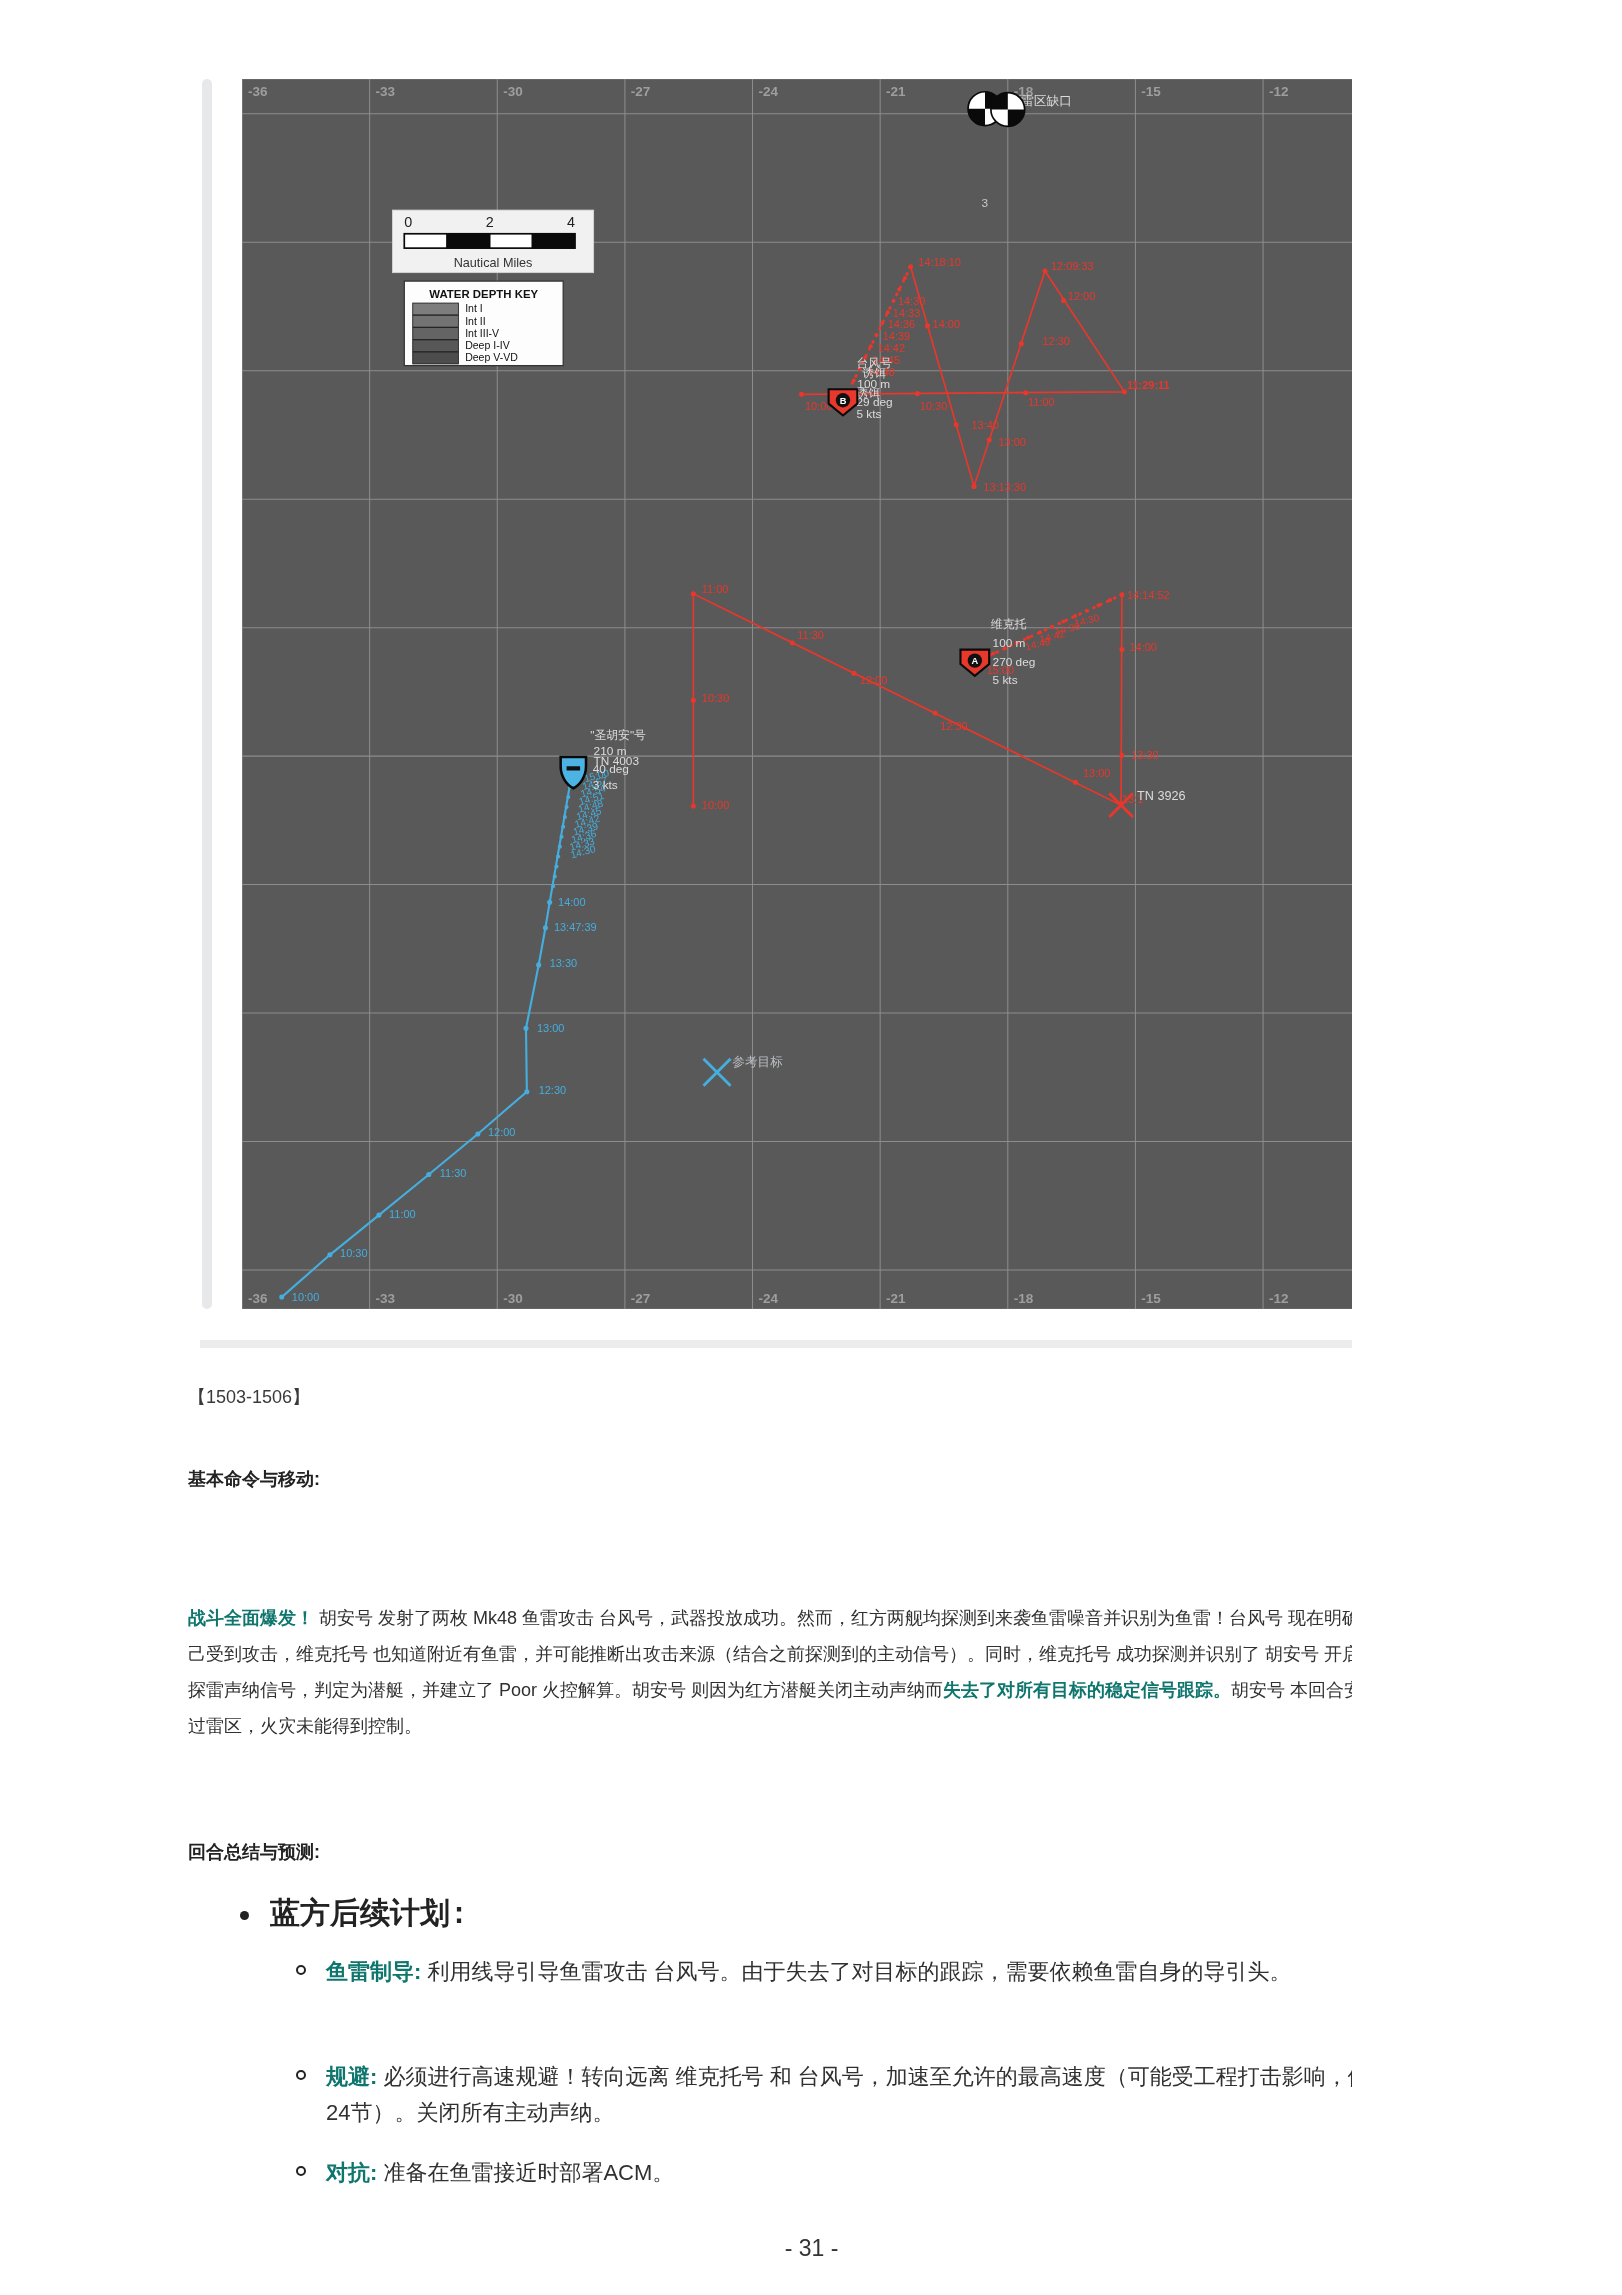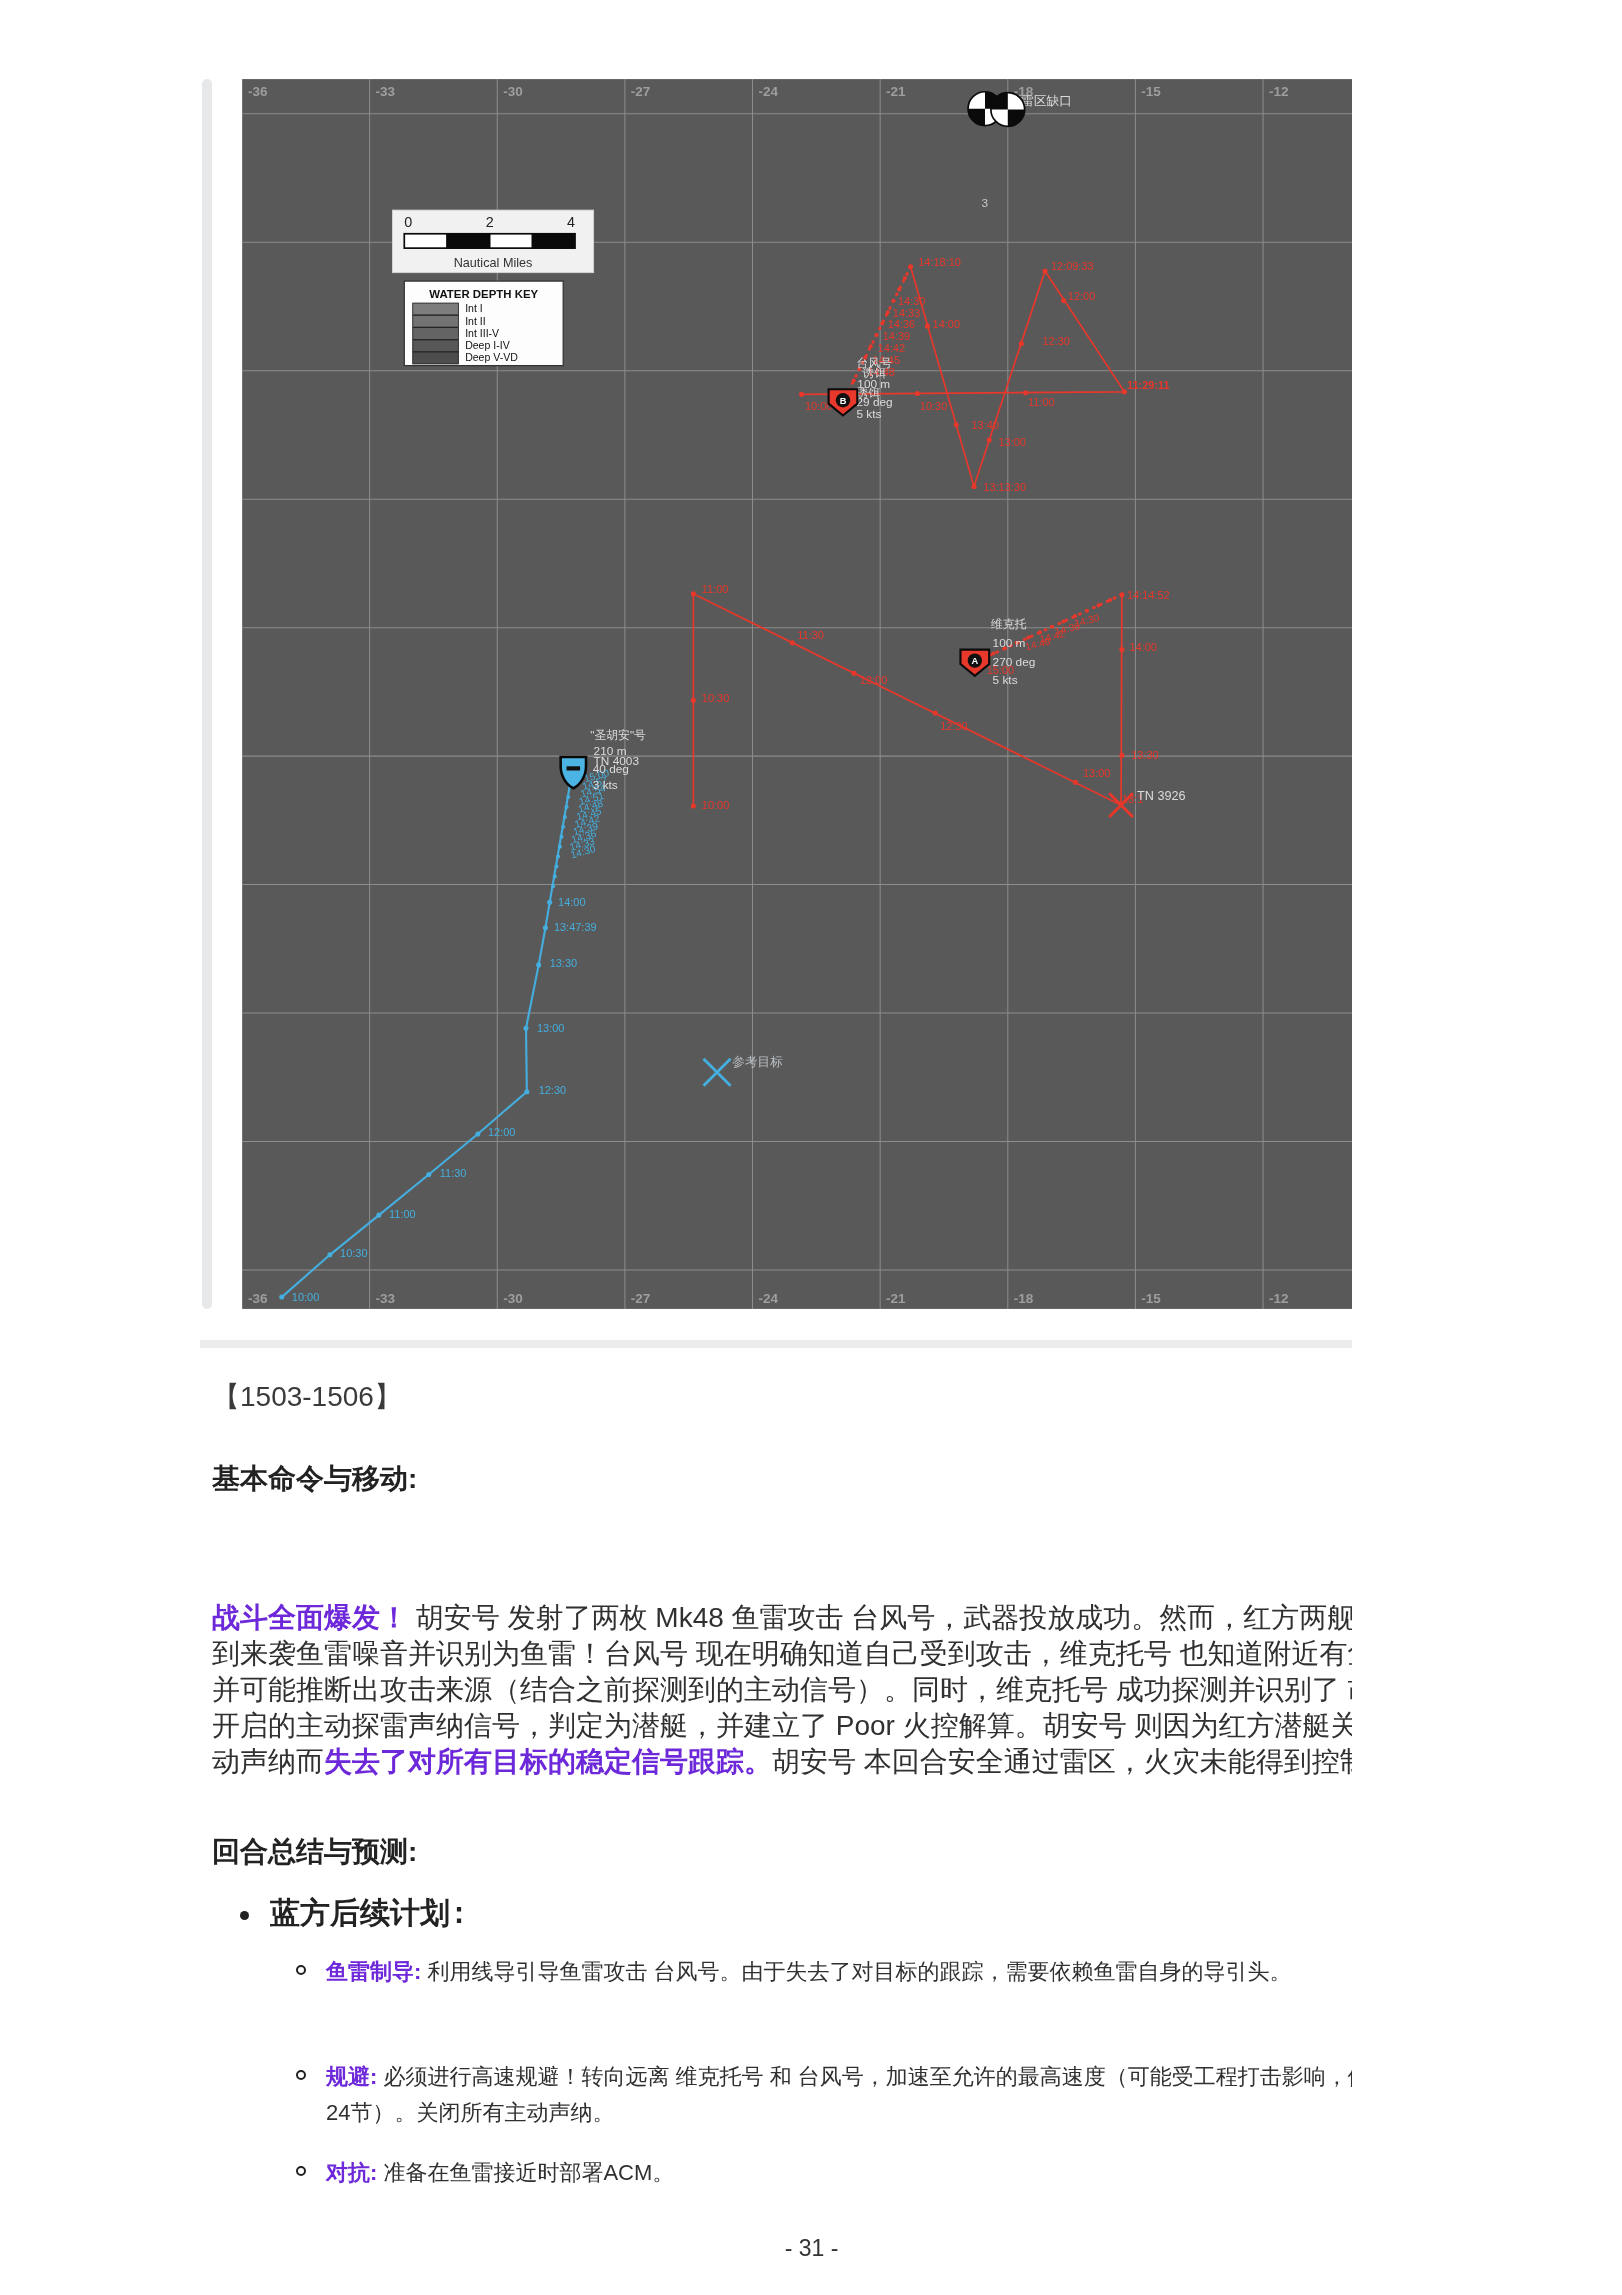--- a/index.html
+++ b/index.html
@@ -5,22 +5,22 @@
   html,body{margin:0;padding:0;background:#ffffff;}
   body{font-family:"Liberation Sans","DejaVu Sans",sans-serif;color:#303030;}
   #page{position:relative;width:1352px;height:2295px;background:#ffffff;overflow:hidden;}
 
   #gutter{position:absolute;left:202px;top:79px;width:10px;height:1230px;background:#e6e8ea;border-radius:5px;}
   #map-wrap{position:absolute;left:242px;top:79px;width:1147px;height:1230px;}
   #map-svg{display:block;}
 
   #divider{position:absolute;left:200px;top:1340px;width:1222px;height:7.6px;background:#ececec;}
 
-  .tblock{position:absolute;left:212px;width:1228px;font-size:28px;line-height:36px;color:#303030;}
-  .b{font-weight:bold;color:#6d28d9;}
+  .tblock{position:absolute;left:188px;width:1228px;font-size:18px;line-height:36px;color:#303030;}
+  .b{font-weight:bold;color:#0f766e;}
   .heading{font-weight:normal;color:#3a3a3a;}
   .btitle{font-weight:bold;color:#222;}
 
   .li-main{position:absolute;left:208px;width:1228px;font-size:30px;line-height:36px;font-family:Liberation Mono, monospace;}
   .dot-marker{position:absolute;left:32px;top:13.5px;width:9.3px;height:9.3px;border-radius:50%;background:#222;}
   .li-main .txt{display:block;padding-left:62px;font-weight:bold;color:#222;}
 
   .li-sub{position:absolute;left:200px;width:1228px;font-size:22px;line-height:36px;}
   .ring-marker{position:absolute;left:96px;top:11px;width:10px;height:10px;border-radius:50%;border:2.5px solid #222;box-sizing:border-box;background:transparent;}
   .li-sub .txt{display:block;padding-left:126px;}

